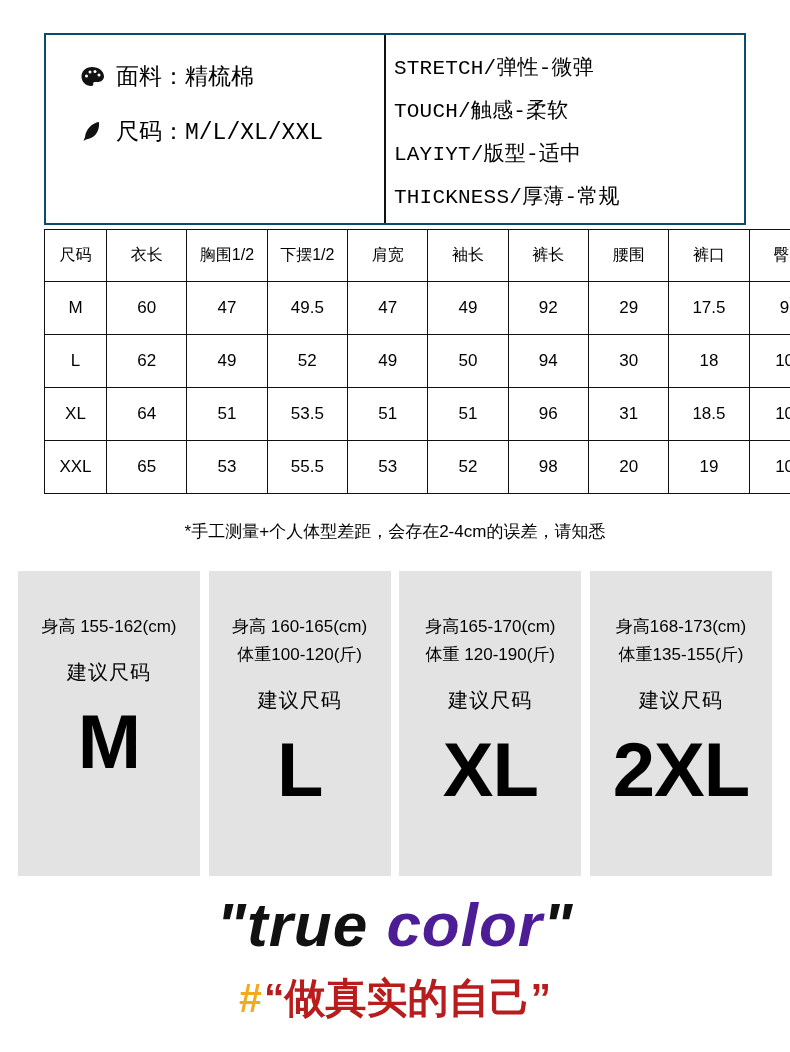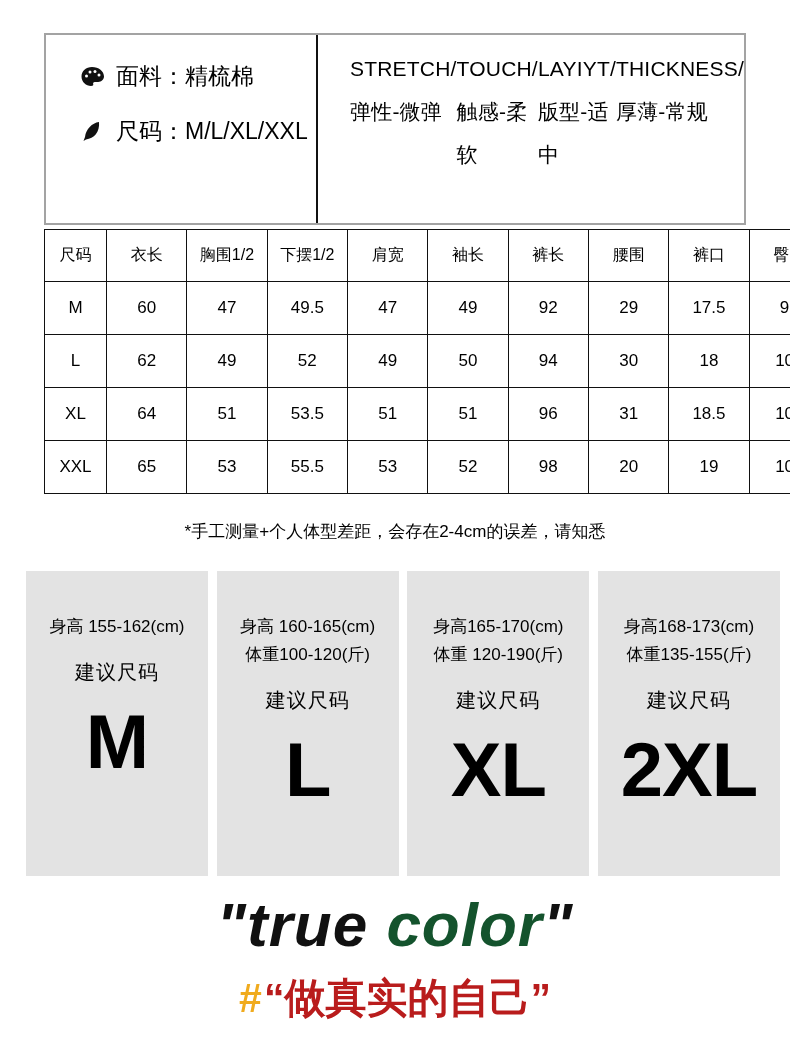--- a/index.html
+++ b/index.html
@@ -11,43 +11,44 @@
     color: #000;
     overflow: hidden;
   }
   .page { position: relative; width: 790px; height: 1052px; background:#fff; }
 
   
   .spec-box {
     position: absolute;
     left: 44px; top: 33px;
     width: 702px; height: 192px;
-    border: 2px solid #a3a3a3;
+    border: 2px solid #0c4a6e;
     display: flex;
+    font-family: Liberation Mono, monospace;
   }
   .spec-left {
     width: 340px;
     border-right: 2px solid #111;
     padding: 14px 0 0 32px;
     display: flex; flex-direction: column; justify-content: flex-start;
   }
   .spec-row {
     display: flex; align-items: center;
     height: 55px;
     font-size: 23px;
   }
   .spec-ico {
     width: 30px; height: 26px;
     margin-right: 8px;
     display: inline-flex; align-items: center; justify-content: center;
   }
   .spec-right {
     flex: 1;
-    padding: 12px 0 0 32px;
-    display: flex; flex-direction: row; justify-content: flex-start;
+    padding: 12px 0 0 8px;
+    display: flex; flex-direction: column; justify-content: flex-start;
   }
   .spec-right div {
     height: 43px; line-height: 43px;
     font-size: 21px;
     letter-spacing: .2px;
   }
 
   
   .size-table {
     position: absolute;
@@ -75,21 +76,20 @@
     font-size: 17px;
   }
 
   
   .cards {
     position: absolute;
     left: 18px; top: 571px;
     width: 754px;
     display: flex;
     justify-content: space-between;
-    margin-left: 8px;
   }
   .card {
     width: 182px;
     height: 305px;
     background: #e3e3e3;
     padding-top: 42px;
     text-align: center;
   }
   .card .line {
     font-size: 17px;
@@ -119,21 +119,21 @@
     position: absolute;
     left: 0; top: 4px;
     width: 790px;
     text-align: center;
     font-size: 62px;
     font-weight: bold;
     font-style: italic;
     letter-spacing: 1px;
   }
   .true-color .w1 { color: #111; }
-  .true-color .w2 { color: #14532d; }
+  .true-color .w2 { color: #4c1d95; }
   .hash-line {
     position: absolute;
     left: 0; top: 86px;
     width: 790px;
     text-align: center;
     font-size: 41px;
     font-weight: bold;
   }
   .hash-line .hash { color: #f0ab1e; margin-right: 2px; }
   .hash-line .txt { color: #b91c1c; }

